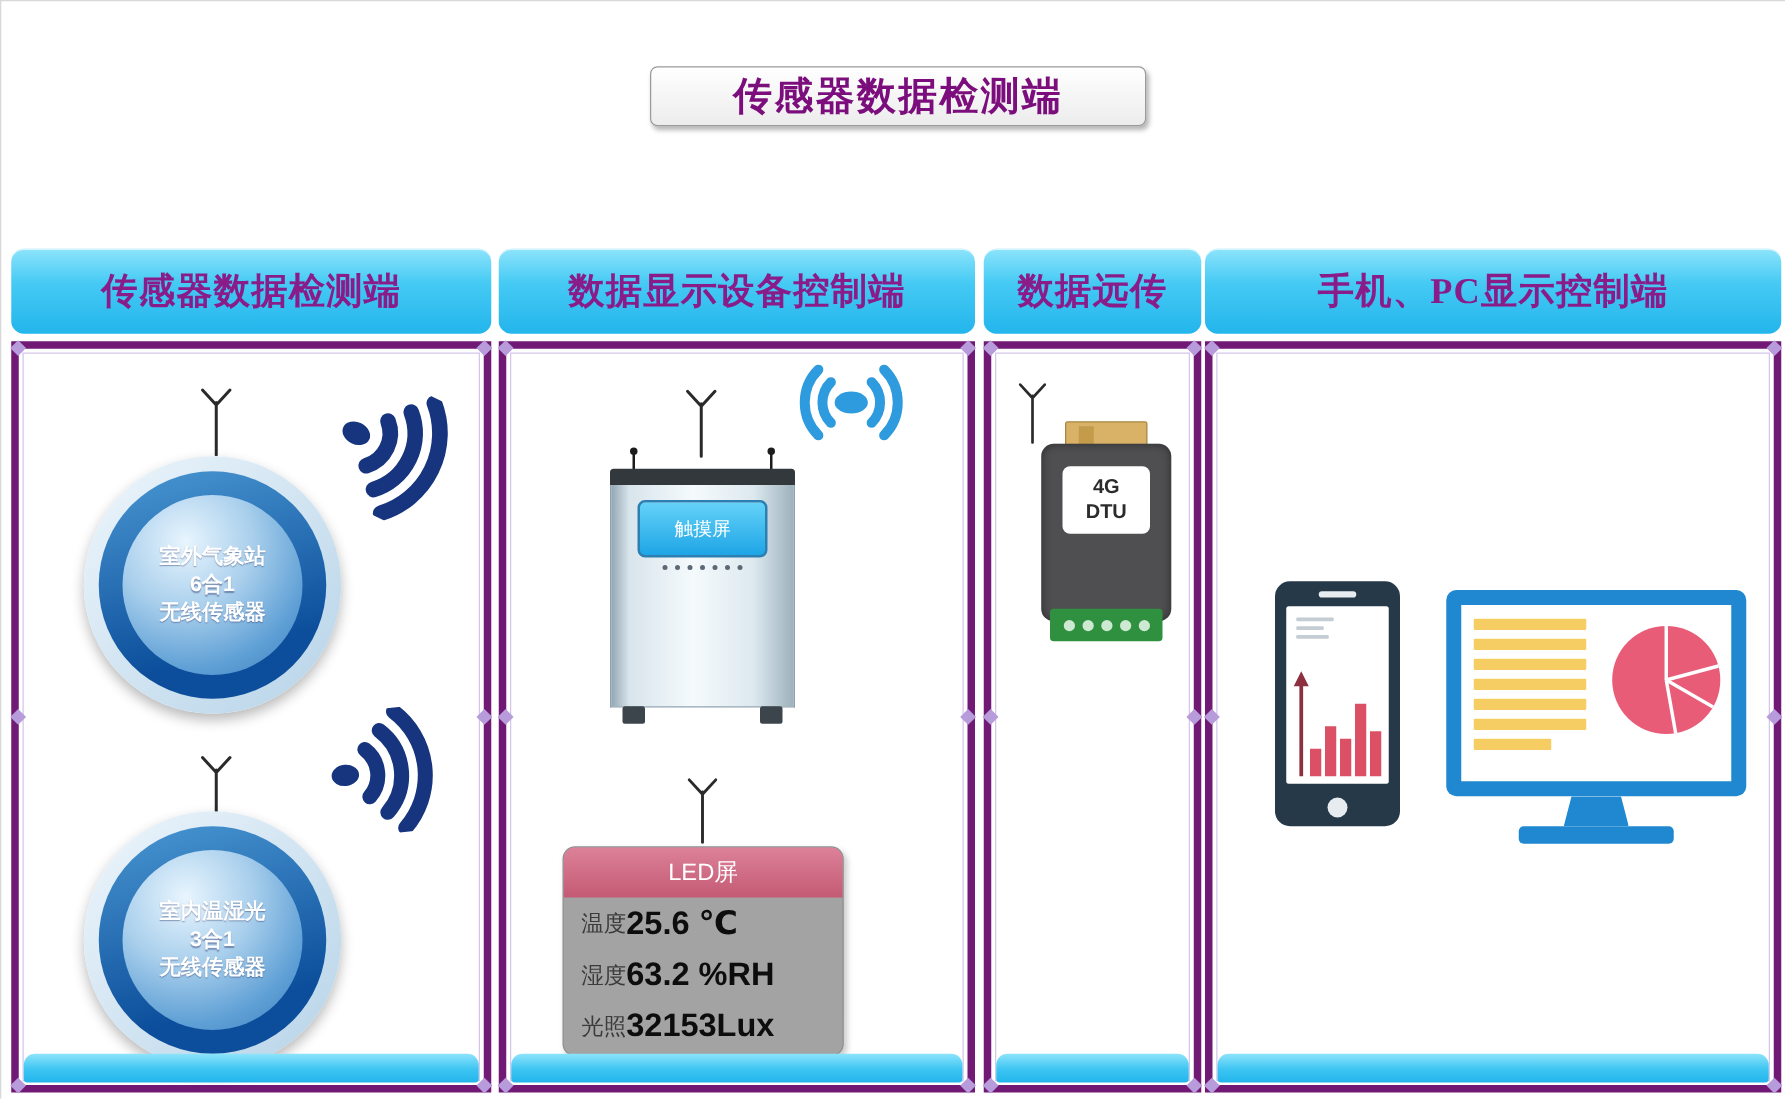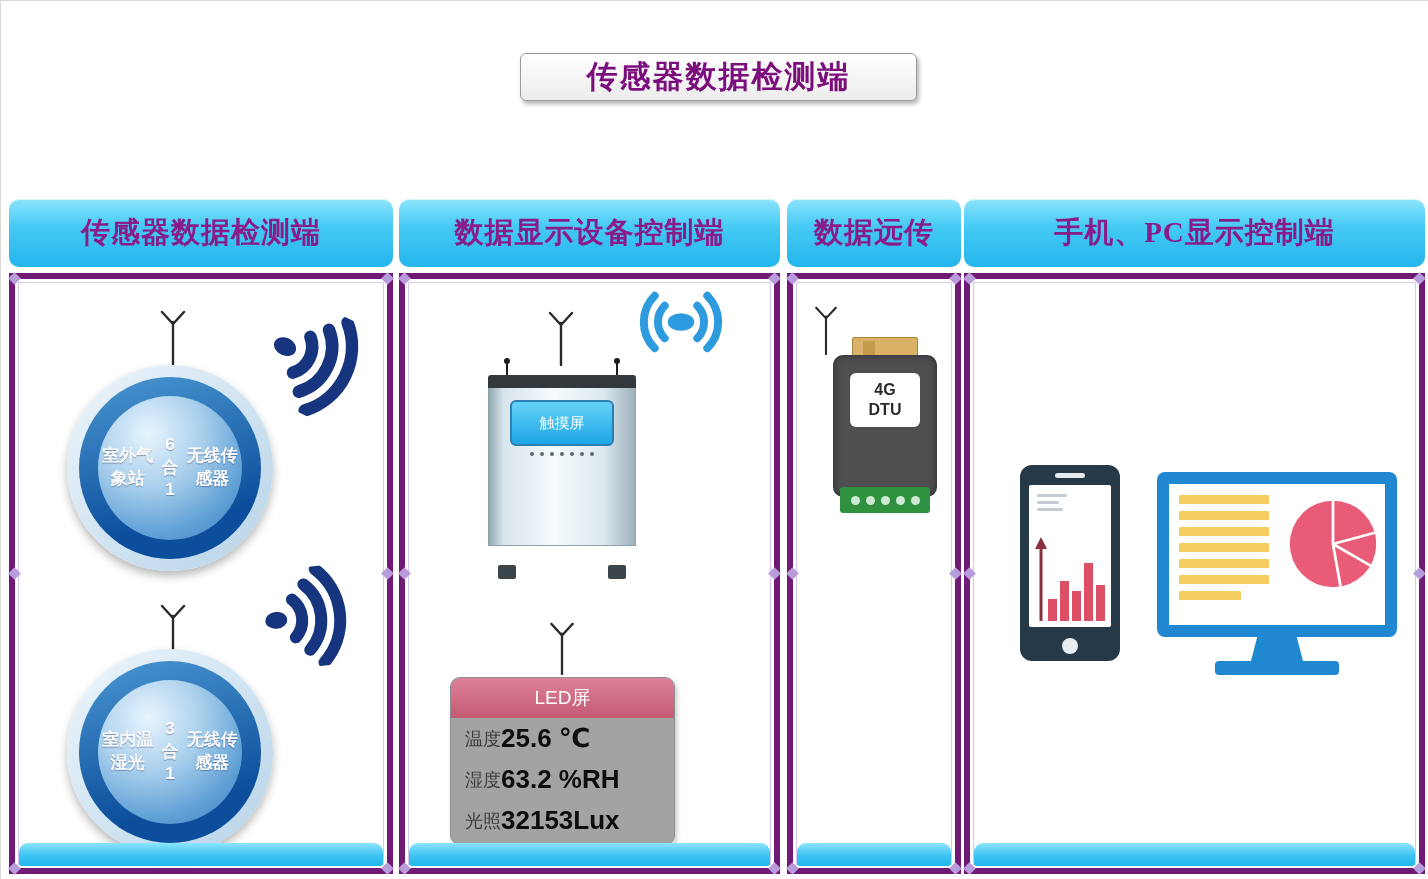--- a/index.html
+++ b/index.html
@@ -51,30 +51,30 @@
   .sensor{position:absolute;width:206px;height:206px}
   .sensor1{left:52px;top:86px}.sensor2{left:52px;top:370px}
   .s-ring1{width:206px;height:206px;border-radius:50%;
     background:linear-gradient(135deg,#eef6fc,#b6d3e8);box-shadow:0 5px 10px rgba(0,0,0,.28);
     display:flex;align-items:center;justify-content:center}
   .s-ring2{width:182px;height:182px;border-radius:50%;
     background:linear-gradient(165deg,#4a97d2,#0c4e9b 75%);
     display:flex;align-items:center;justify-content:center}
   .s-core{width:144px;height:144px;border-radius:50%;text-align:center;
     background:radial-gradient(circle at 35% 26%,#e8f5fe 0%,#a9cfec 38%,#5e9fd5 72%,#3d7fc0 100%);
-    display:flex;flex-direction:row;align-items:center;justify-content:center;
+    display:flex;flex-direction:column;align-items:center;justify-content:center;
     color:#fff;font-weight:bold;font-size:17px;line-height:1.35;text-shadow:0 1px 1px rgba(0,0,60,.35)}
 
   
   .cabinet{left:81px;top:84px;width:152px;height:216px}
   .mini-ant{position:absolute;top:0;width:2px;height:13px;background:#1c1c1c}
   .mini-ant::before{content:"";position:absolute;top:-5px;left:-2px;width:6px;height:6px;border-radius:50%;background:#1c1c1c}
   .ma-l{left:20px}.ma-r{right:20px}
   .cab-strip{position:absolute;left:2px;right:2px;top:12px;height:13px;background:#33383d;border-radius:3px 3px 0 0}
-  .cab-body{position:absolute;left:2px;right:2px;top:25px;height:158px;border:1px solid #8fa3af;border-top:none;
+  .cab-body{position:absolute;left:2px;right:2px;top:25px;height:178px;border:1px solid #8fa3af;border-top:none;
     background:linear-gradient(90deg,#93a7b3 0%,#d8e5ec 10%,#f5fafc 45%,#dde9ef 78%,#9db1bc 100%)}
   .cab-screen{position:absolute;left:21px;top:12px;width:104px;height:46px;border-radius:6px;
     background:linear-gradient(180deg,#64d2f8,#1ea5e6);border:2px solid #2d7fb2;color:#fff;font-size:15px;
     display:flex;align-items:center;justify-content:center}
   .cab-dots{position:absolute;left:0;right:0;top:64px;display:flex;gap:6px;justify-content:center}
   .cab-dots i{width:4px;height:4px;border-radius:50%;background:#5c6873}
   .cab-label{position:absolute;left:15px;top:78px;width:116px;height:58px;background:#fff;
     border:2px solid #93a3ad;border-radius:8px;box-shadow:2px 3px 3px rgba(0,0,0,.25);
     display:flex;align-items:center;justify-content:center;font-size:28px;color:#111;letter-spacing:2px}
   .cab-foot{position:absolute;top:202px;width:18px;height:14px;background:#3c444c;border-radius:2px}

